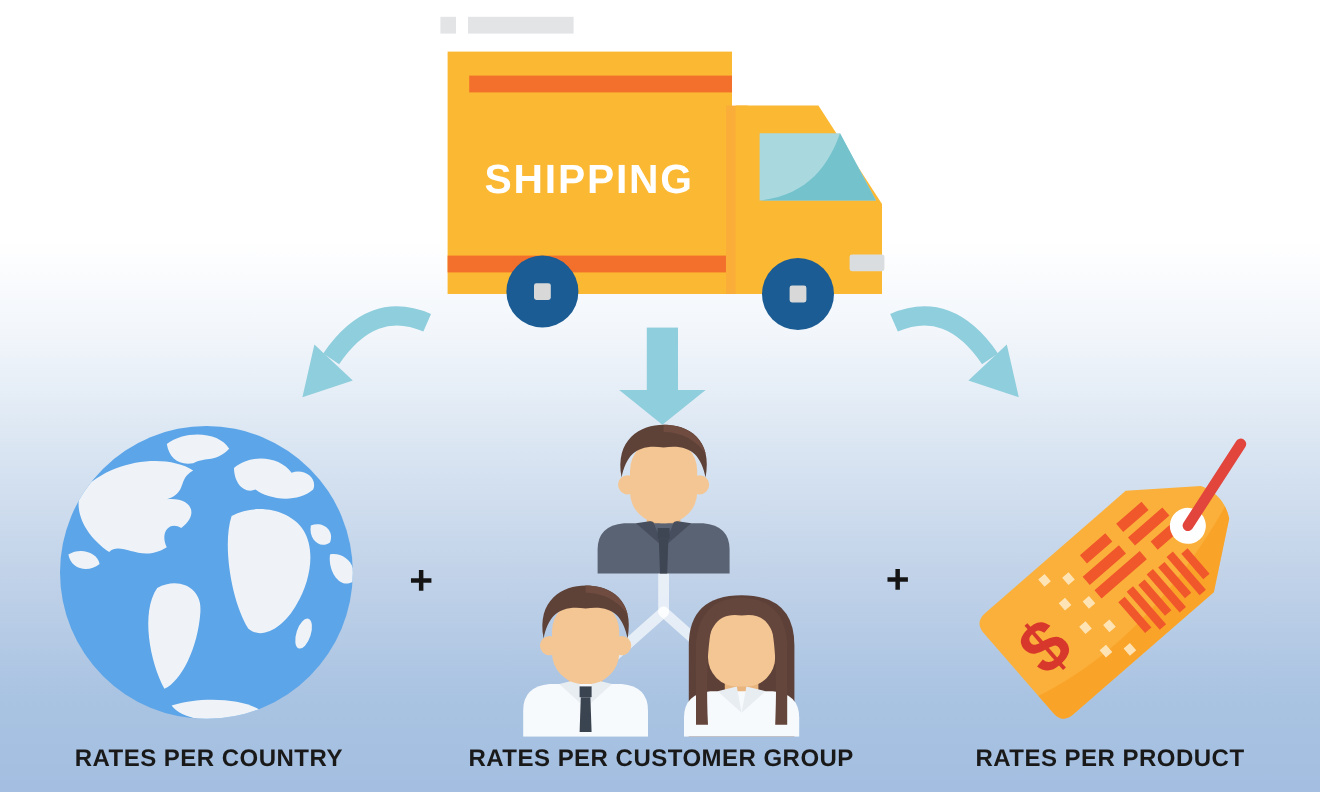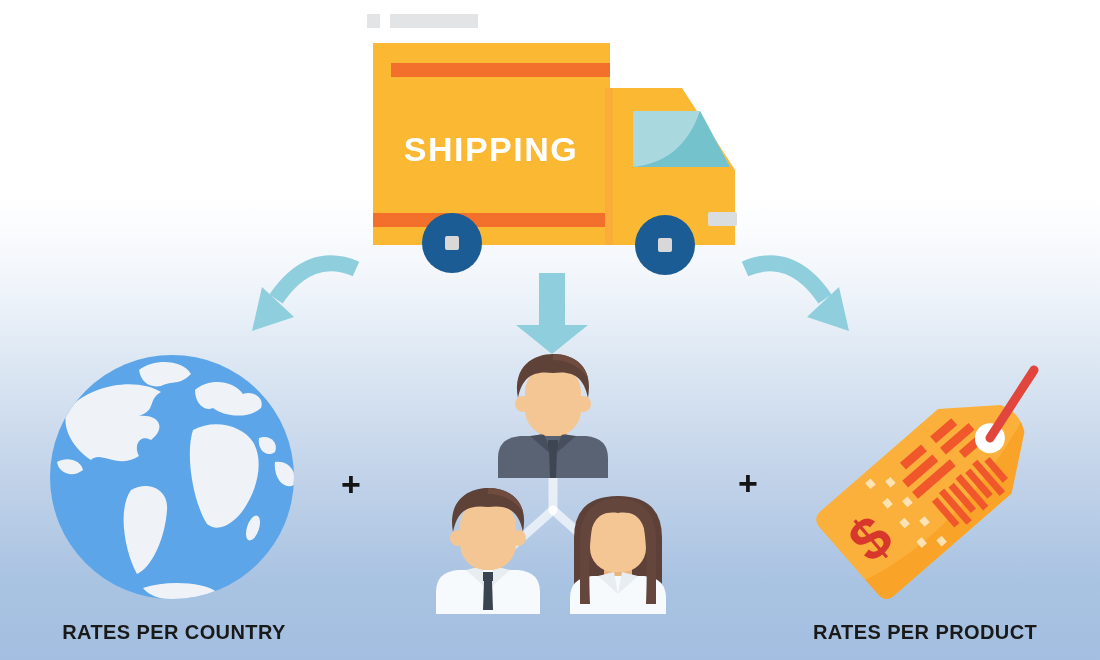--- a/index.html
+++ b/index.html
@@ -207,15 +207,16 @@
       <circle cx="82" cy="0" r="15" fill="#ffffff"></circle>
     </g>
 
     <line x1="182" y1="80" x2="226" y2="12" stroke="#e2453c" stroke-width="9" stroke-linecap="round"></line>
   </svg>
 
   <div class="plus" style="left:321px;top:467px;">+</div>
   <div class="plus" style="left:718px;top:466px;">+</div>
 
   <div class="branch-label" style="left:-26px;top:621px;">RATES PER COUNTRY</div>
+  <div class="branch-label" style="left:351px;top:621px;">RATES PER CUSTOMER GROUP</div>
   <div class="branch-label" style="left:725px;top:621px;">RATES PER PRODUCT</div>
 
 </div>
 
 </body></html>

